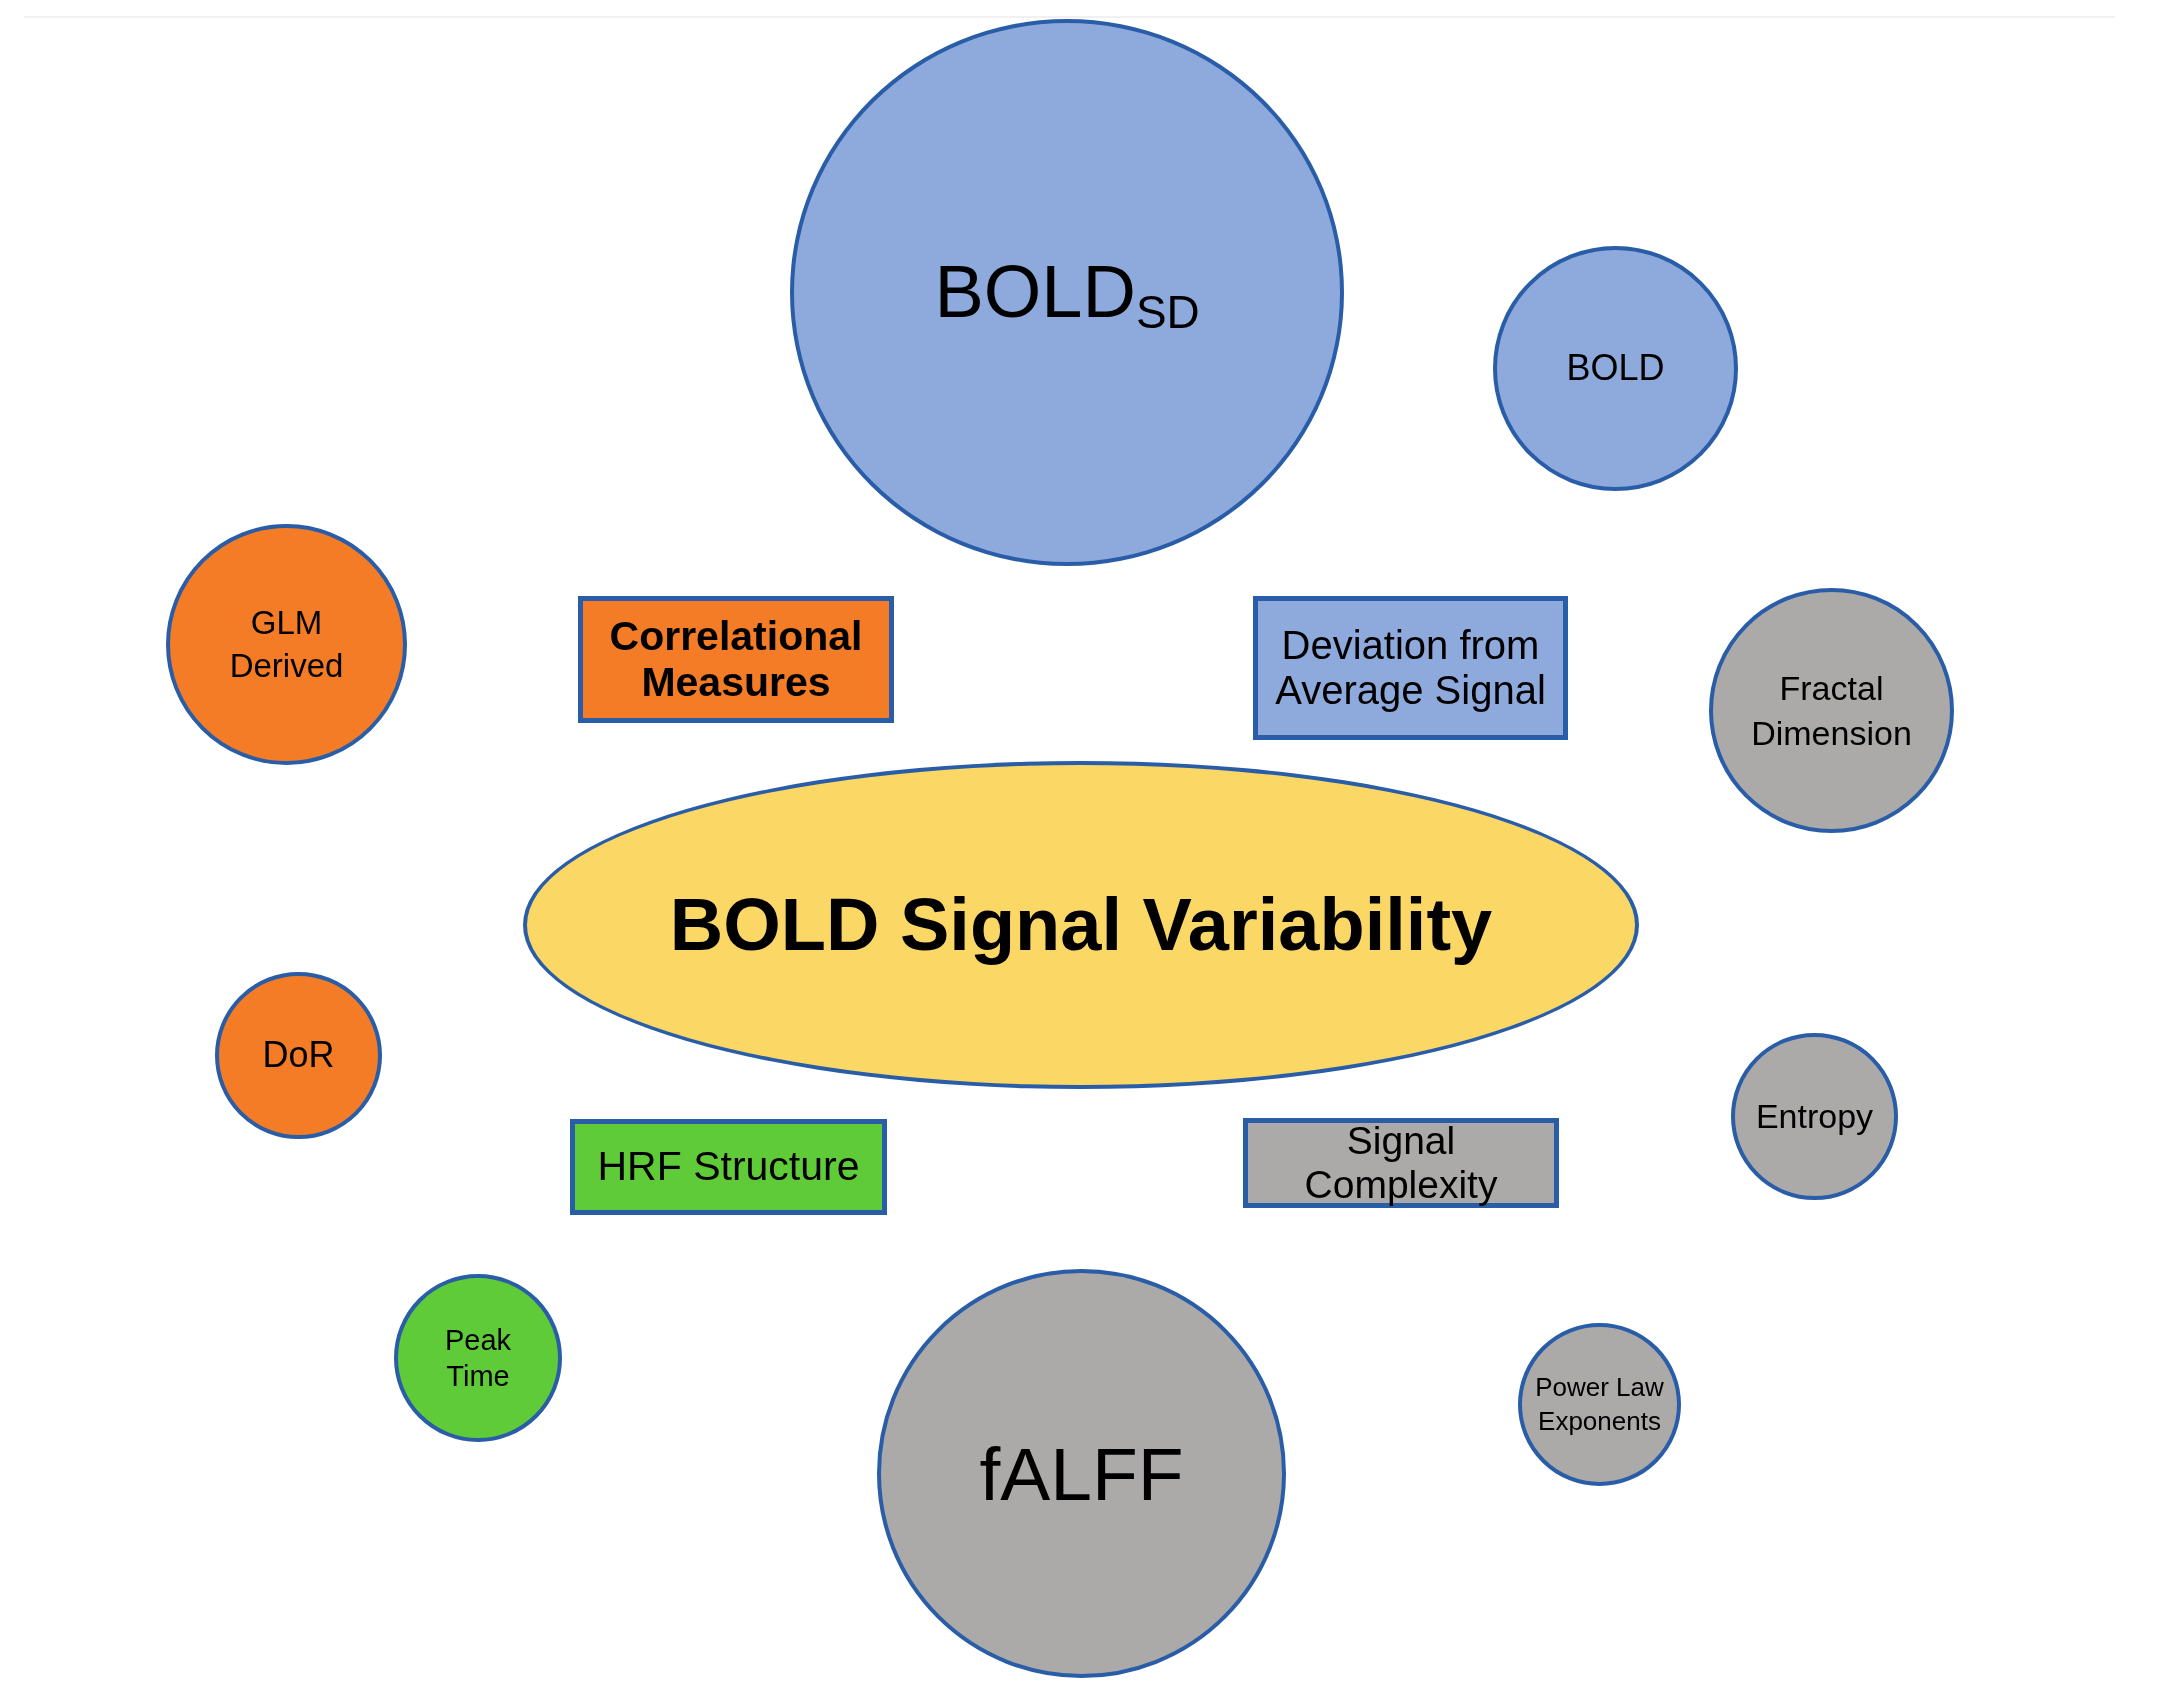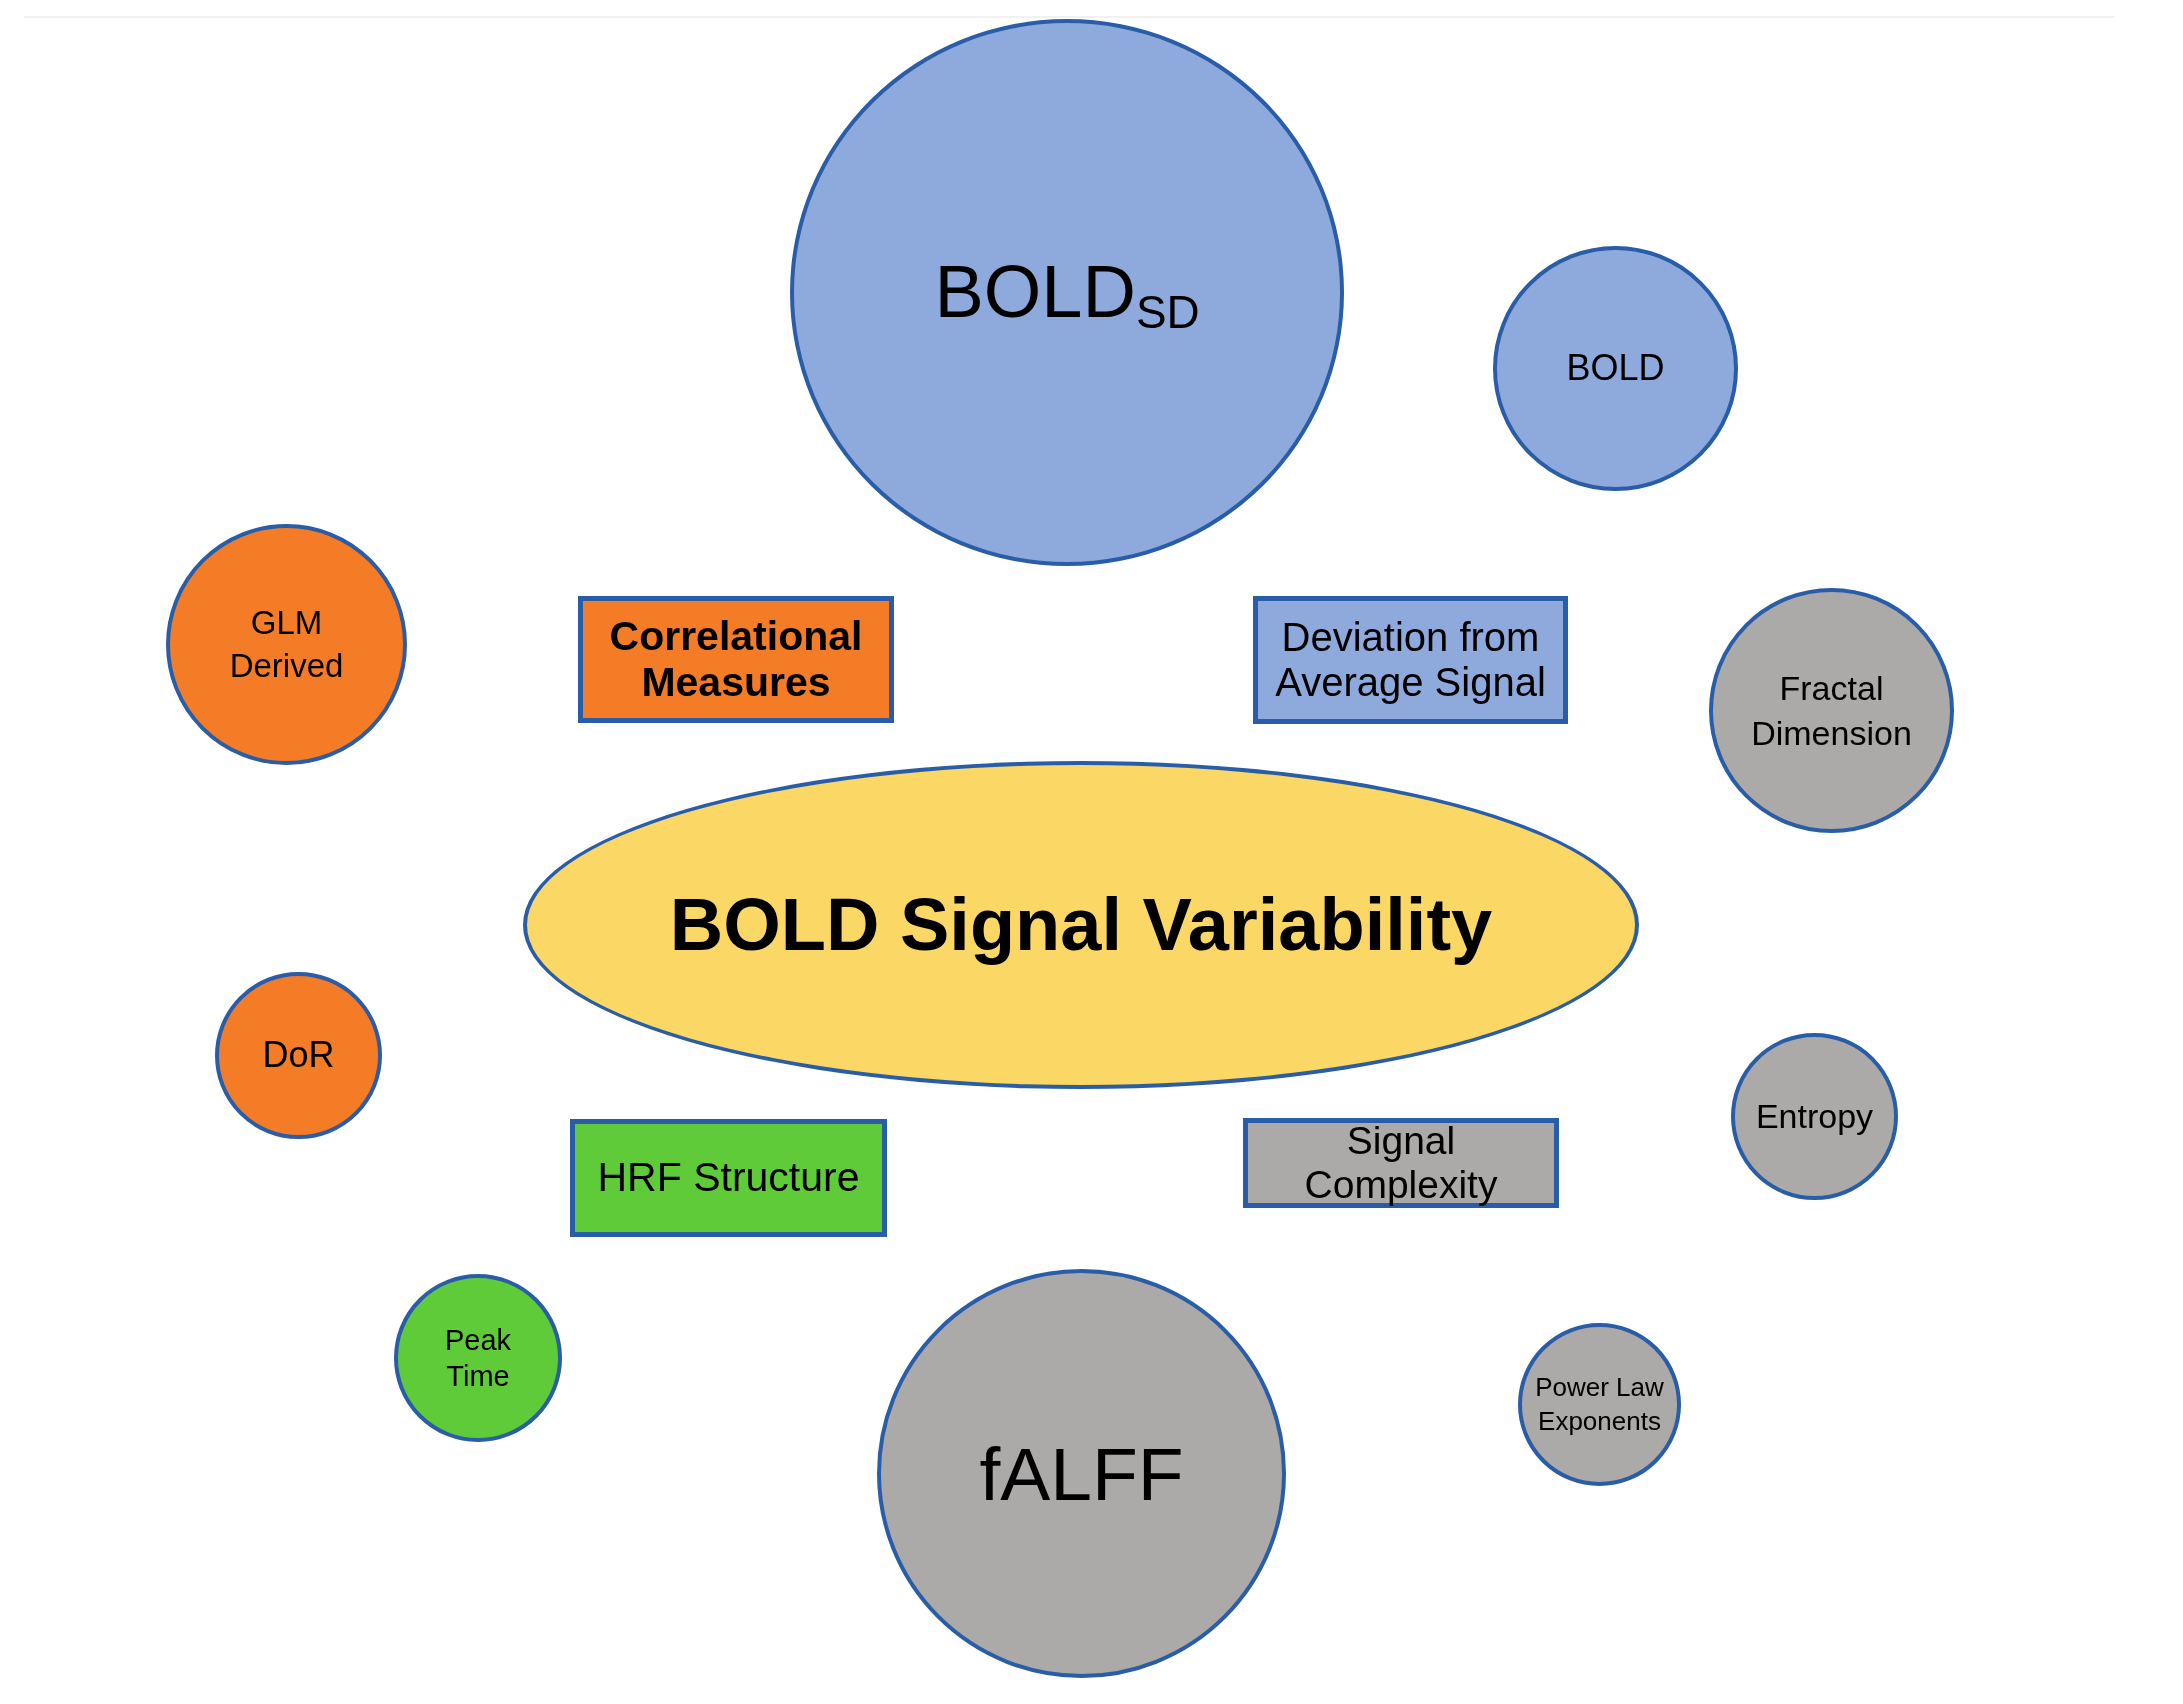--- a/index.html
+++ b/index.html
@@ -42,25 +42,25 @@
   .yellow { background: #FBD765; border: 4.1px solid #2A5DA8; }
   .rect   { border-width: 5.5px; }
 
   
   #bold-sd        { left: 790px; top: 19px;   width: 554px; height: 547px; font-size: 74px; }
   #bold-sd .subscr{ font-size: 0.62em; position: relative; top: 0.24em; }
   #temporal-variability { left: 457px;  top: 287px;  width: 169px; height: 169px; font-size: 29px; }
   #mssd           { left: 1493px; top: 246px;  width: 245px; height: 245px; font-size: 36px; }
   #glm-derived    { left: 166px;  top: 524px;  width: 241px; height: 241px; font-size: 33px; line-height: 1.3; }
   #correlational-measures { left: 578px; top: 596px; width: 316px; height: 127px; font-size: 41px; font-weight: bold; }
-  #deviation-from-average-signal { left: 1253px; top: 596px; width: 315px; height: 128px; font-size: 40px; }
+  #deviation-from-average-signal { left: 1253px; top: 596px; width: 315px; height: 144px; font-size: 40px; }
   #fractal-dimension { left: 1709px; top: 588px; width: 245px; height: 245px; font-size: 34px; line-height: 1.3; }
   #center-ellipse { left: 523px;  top: 761px; width: 1116px; height: 328px; font-size: 74px; font-weight: 700; }
   #dor            { left: 215px;  top: 972px; width: 167px; height: 167px; font-size: 36px; }
-  #hrf-structure  { left: 570px;  top: 1119px; width: 317px; height: 118px; font-size: 41px; }
+  #hrf-structure  { left: 570px;  top: 1119px; width: 317px; height: 96px; font-size: 41px; }
   #signal-complexity { left: 1243px; top: 1118px; width: 316px; height: 90px; font-size: 39px; }
   #entropy        { left: 1731px; top: 1033px; width: 167px; height: 167px; font-size: 34px; }
   #peak-time      { left: 394px;  top: 1274px; width: 168px; height: 168px; font-size: 29px; line-height: 1.25; }
   #falff          { left: 877px; top: 1269px; width: 409px; height: 409px; font-size: 75px; }
   #power-law-exponents { left: 1518px; top: 1323px; width: 163px; height: 163px; font-size: 26px; line-height: 1.3; }
 </style>
 </head>
 <body>
 
 <div class="canvas">

